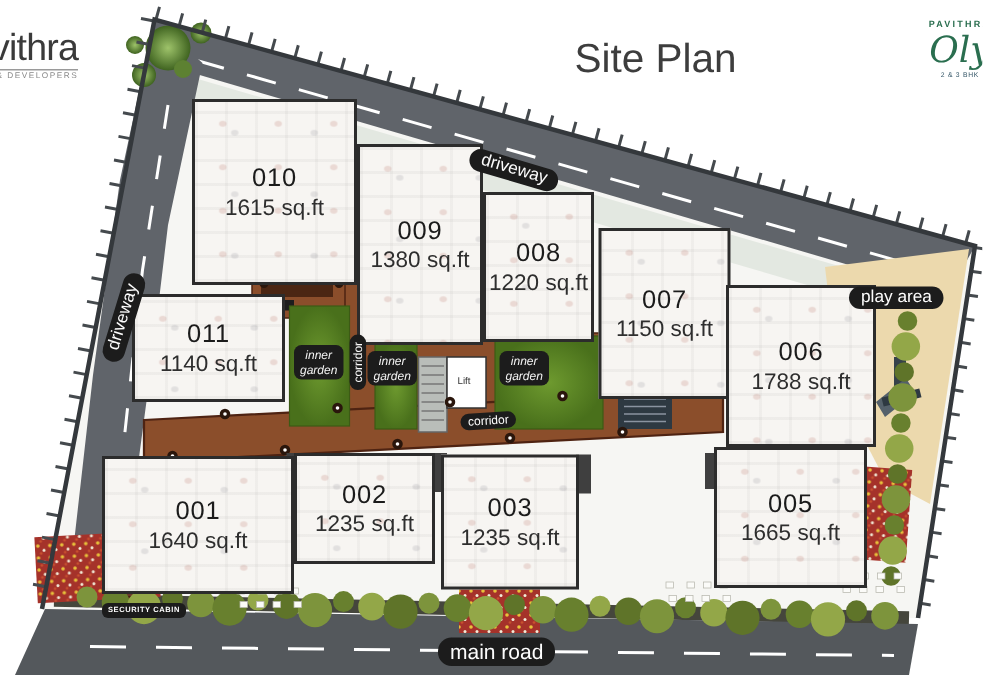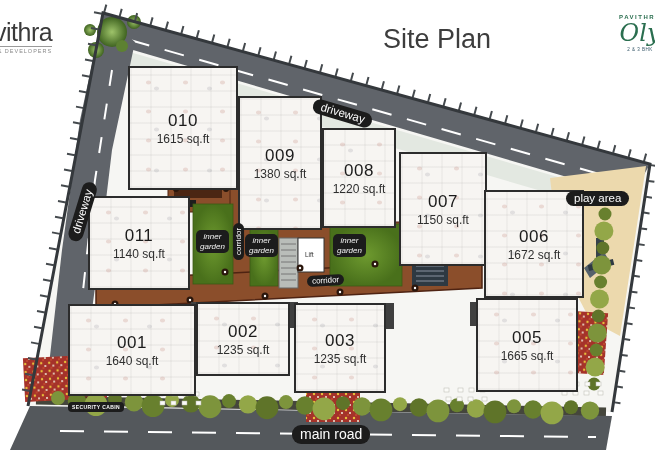--- a/index.html
+++ b/index.html
@@ -20,21 +20,21 @@
 
   .unit{position:absolute;box-sizing:border-box;border:2px solid #2c2c2c;background-color:#f7f5f2;
         background-image:
           radial-gradient(rgba(165,70,55,.16) 0 2px, transparent 3px),
           radial-gradient(rgba(95,95,110,.14) 0 2px, transparent 3px),
           repeating-linear-gradient(0deg, rgba(0,0,0,.035) 0 2px, transparent 2px 16px),
           repeating-linear-gradient(90deg, rgba(0,0,0,.03) 0 2px, transparent 2px 20px);
         background-size:37px 29px,53px 41px,auto,auto;
         display:flex;flex-direction:column;align-items:center;justify-content:center;gap:1px;}
   .u-num{font-size:17px;color:#1b1b1b;letter-spacing:.5px;}
-  .u-area{font-size:12px;color:#2e2e2e;text-align:right;}
+  .u-area{font-size:15px;color:#2e2e2e;text-align:right;}
 
   .pill{position:absolute;background:#1c1c1c;color:#fdfdfd;border-radius:9px;padding:1px 8px 2px;
         font-size:11.5px;white-space:nowrap;}
   .pill.sm{font-size:8px;padding:1px 5px;border-radius:6px;}
   .pill.xs{font-size:5px;padding:2px 4px;border-radius:4px;letter-spacing:.4px;font-weight:bold;}
   .pill.big{font-size:14px;}
   .garden-pill{position:absolute;background:#1c1c1c;color:#f4f4f4;border-radius:5px;padding:2px 4px;
         font-size:8px;line-height:1.2;text-align:center;white-space:nowrap;font-style:italic;}
   .lift-label{position:absolute;font-size:6.5px;color:#333;}
 </style>
@@ -273,23 +273,23 @@
 <div class="unit" style="left:322px;top:128px;width:74px;height:100px">
   <div class="u-num">008</div>
   <div class="u-area">1220 sq.ft</div>
 </div>
 <div class="unit" style="left:399px;top:152px;width:88px;height:114px">
   <div class="u-num">007</div>
   <div class="u-area">1150 sq.ft</div>
 </div>
 <div class="unit" style="left:484px;top:190px;width:100px;height:108px">
   <div class="u-num">006</div>
-  <div class="u-area">1672 sq.ft</div>
-</div>
-<div class="unit" style="left:88px;top:196px;width:102px;height:94px">
+  <div class="u-area">1788 sq.ft</div>
+</div>
+<div class="unit" style="left:88px;top:196px;width:102px;height:72px">
   <div class="u-num">011</div>
   <div class="u-area">1140 sq.ft</div>
 </div>
 <div class="unit" style="left:68px;top:304px;width:128px;height:92px">
   <div class="u-num">001</div>
   <div class="u-area">1640 sq.ft</div>
 </div>
 <div class="unit" style="left:196px;top:302px;width:94px;height:74px">
   <div class="u-num">002</div>
   <div class="u-area">1235 sq.ft</div>

